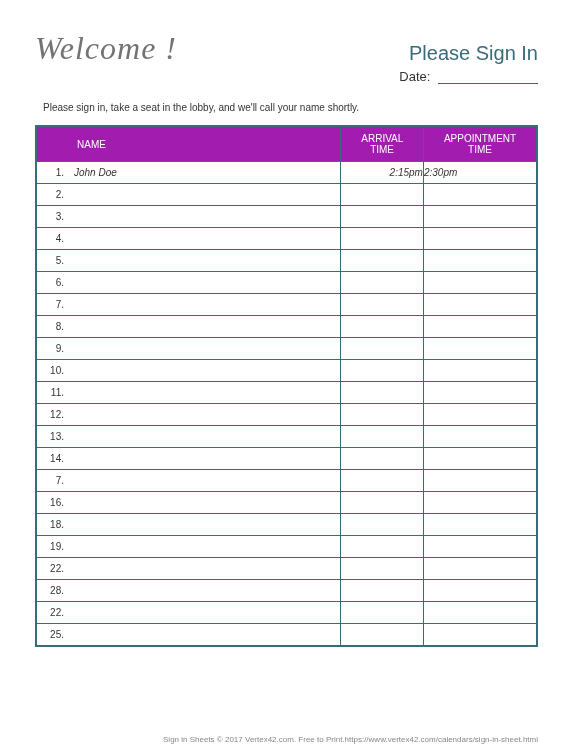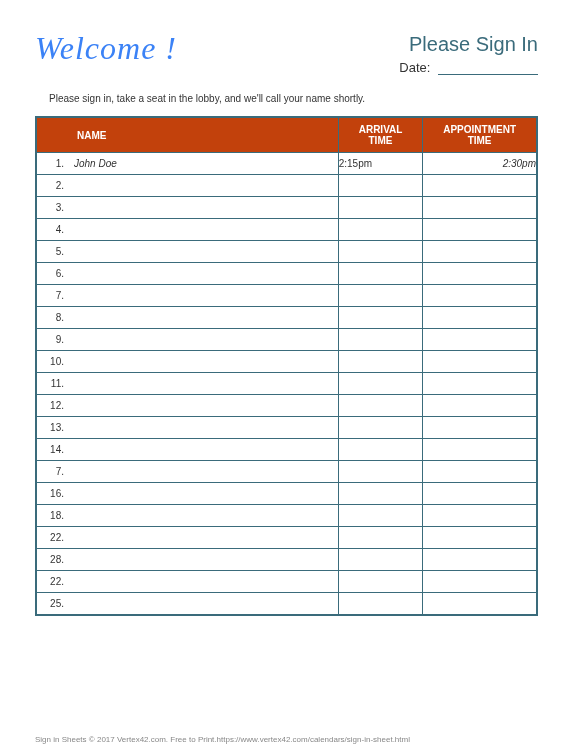--- a/index.html
+++ b/index.html
@@ -1,33 +1,33 @@
 <!DOCTYPE html>
 <html><head>
 <meta charset="utf-8">
 <style>
 *{margin:0;padding:0;box-sizing:border-box}
 body{width:573px;height:756px;background:#fff;font-family:Arial,Helvetica,sans-serif;color:#333;position:relative}
 .page{padding:30px 35px 0 35px}
 .head{display:flex;justify-content:space-between;align-items:flex-start;margin-bottom:8px}
-.welcome{font-family:'Brush Script MT','Comic Sans MS',cursive;font-style:italic;font-size:32px;color:#3b82f6;letter-spacing:1px}
+.welcome{font-family:'Brush Script MT','Comic Sans MS',cursive;font-style:italic;font-size:32px;color:#737373;letter-spacing:1px}
 .right-head{text-align:right}
-.please{font-size:20px;color:#3a6b7b;margin-top:3px;margin-bottom:4px}
+.please{font-size:20px;color:#3a6b7b;margin-top:12px;margin-bottom:4px}
 .date-row{font-size:13px;color:#333}
 .date-line{display:inline-block;border-bottom:1px solid #3a6b7b;width:100px;height:12px;vertical-align:bottom;margin-left:4px}
-.instr{font-size:10px;color:#333;margin:18px 0 12px 14px}
+.instr{font-size:10px;color:#333;margin:18px 0 12px 8px}
 table{width:100%;border-collapse:collapse;border:2px solid #3a6b7b}
-thead th{background:#c2410c;color:#fff;font-size:10px;font-weight:bold;text-align:center;padding:6px 20px;border:1px solid #3a6b7b}
+thead th{background:#a21caf;color:#fff;font-size:10px;font-weight:normal;text-align:center;padding:6px 20px;border:1px solid #3a6b7b}
 thead th.name-h{text-align:left;padding-left:40px}
 tbody td{border:1px solid #3a6b7b;height:22px;font-size:10px;vertical-align:middle}
 td.num{width:32px;text-align:right;padding-right:4px;border-right:none}
 td.nm{padding-left:6px;border-left:none;font-style:italic}
-td.arr{width:78px;text-align:left;}
-td.app{width:108px;text-align:right;font-style:italic}
-.footer{position:absolute;bottom:12px;left:35px;right:35px;display:flex;justify-content:flex-start;font-size:8px;color:#888}
+td.arr{width:78px;text-align:right;font-style:italic}
+td.app{width:108px;text-align:left;font-style:italic}
+.footer{position:absolute;bottom:12px;left:35px;right:35px;display:flex;justify-content:flex-end;font-size:8px;color:#888}
 </style>
 </head>
 <body>
 
 <div class="page">
   <div class="head">
     <div class="welcome">Welcome !</div>
     <div class="right-head">
       <div class="please">Please Sign In</div>
       <div class="date-row">
@@ -143,20 +143,26 @@
           <td class="arr"></td>
           <td class="app"></td>
         </tr>
         <tr>
           <td class="num">18.</td>
           <td class="nm"></td>
           <td class="arr"></td>
           <td class="app"></td>
         </tr>
         <tr>
+          <td class="num">19.</td>
+          <td class="nm"></td>
+          <td class="arr"></td>
+          <td class="app"></td>
+        </tr>
+        <tr>
           <td class="num">22.</td>
           <td class="nm"></td>
           <td class="arr"></td>
           <td class="app"></td>
         </tr>
         <tr>
           <td class="num">28.</td>
           <td class="nm"></td>
           <td class="arr"></td>
           <td class="app"></td>

